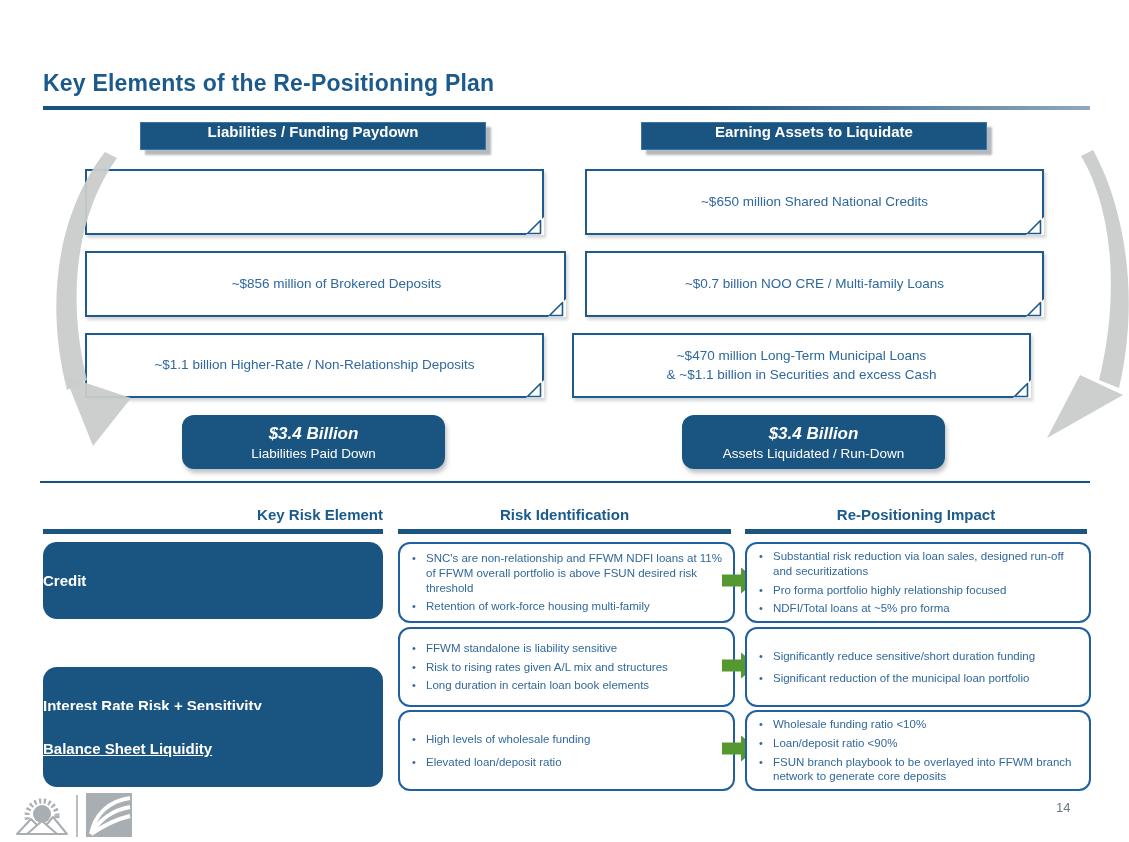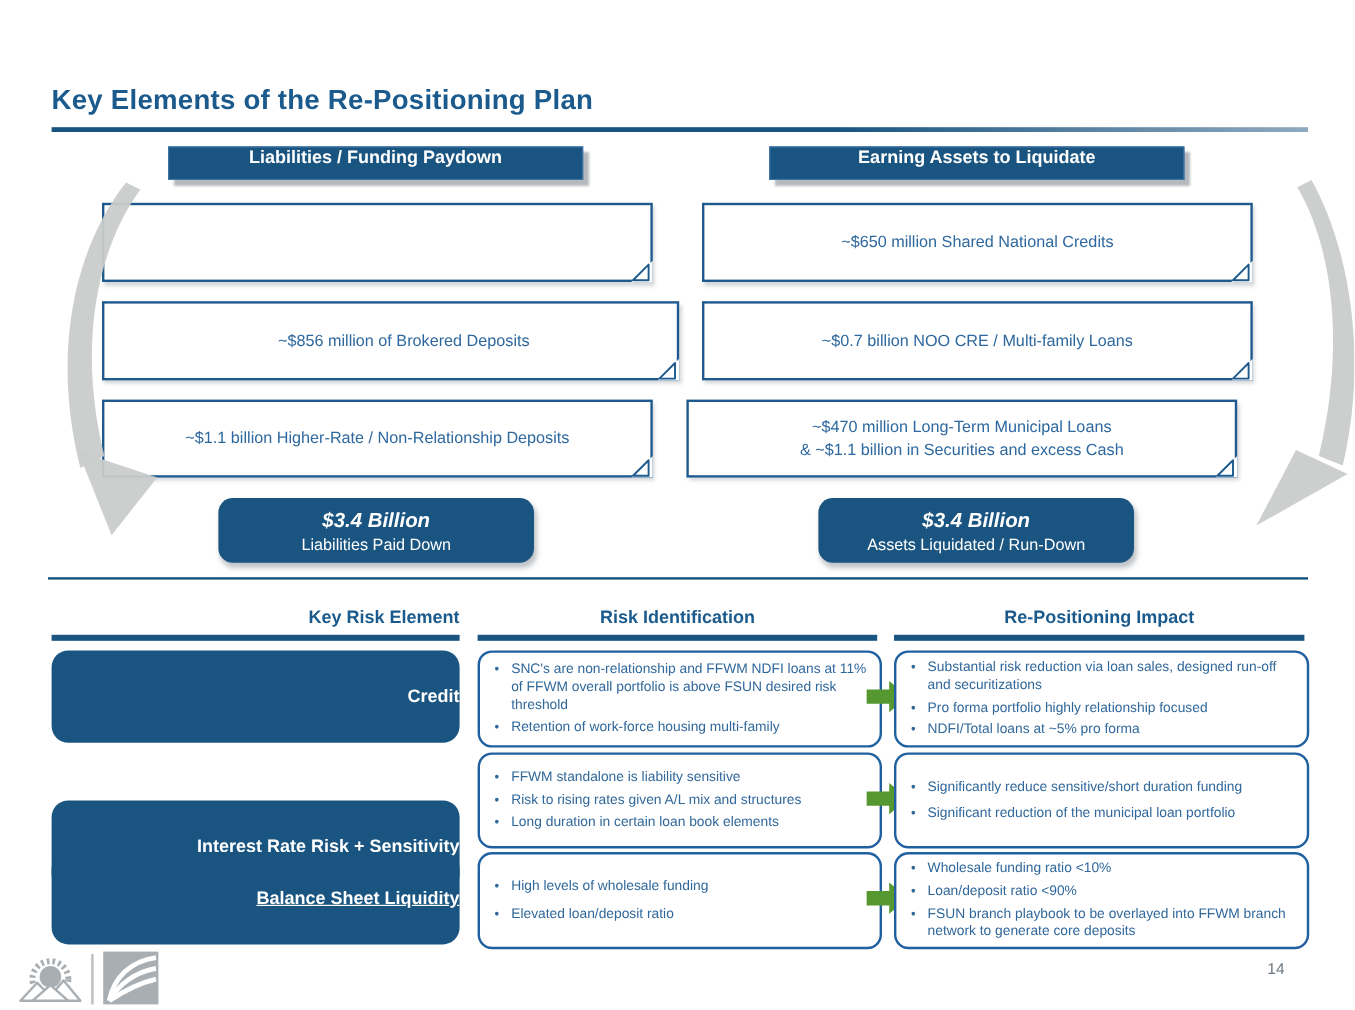--- a/index.html
+++ b/index.html
@@ -44,21 +44,21 @@
   .total .lbl{font-size:13.5px;margin-top:2px;}
 
   .divider{left:40px;top:481px;width:1050px;height:2px;background:#17537F;}
 
   
   .col-hdr{top:506px;height:20px;font-size:15px;font-weight:bold;color:#1B5A8C;text-align:center;}
   .col-bar{top:529px;height:5px;background:#1A5480;}
 
   .risk-label{
     left:43px;width:340px;background:#1A5480;border-radius:14px;color:#ffffff;
-    font-weight:bold;font-size:15px;display:flex;align-items:center;justify-content:flex-end;text-align:center;
+    font-weight:bold;font-size:15px;display:flex;align-items:center;justify-content:flex-start;text-align:center;
   }
   .panel{
     background:#ffffff;border:2px solid #2060A0;border-radius:12px;
   }
   .bullets{display:flex;flex-direction:column;justify-content:center;gap:4px;height:100%;padding:5px 8px 5px 2px;box-sizing:border-box;}
   .bullet{display:flex;align-items:flex-start;}
   .bullet .dot{flex:0 0 24px;text-align:center;color:#31689B;font-size:11px;line-height:1.3;}
   .bullet .txt{flex:1;color:#31689B;font-size:11.5px;line-height:1.28;padding-right:2px;}
 
   .garrow{width:36px;height:27px;}

